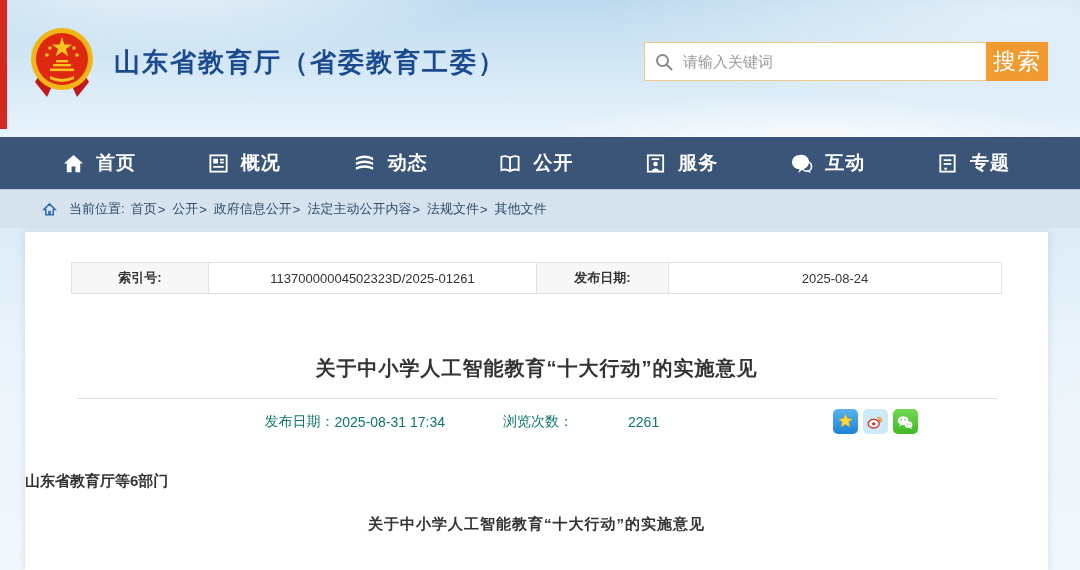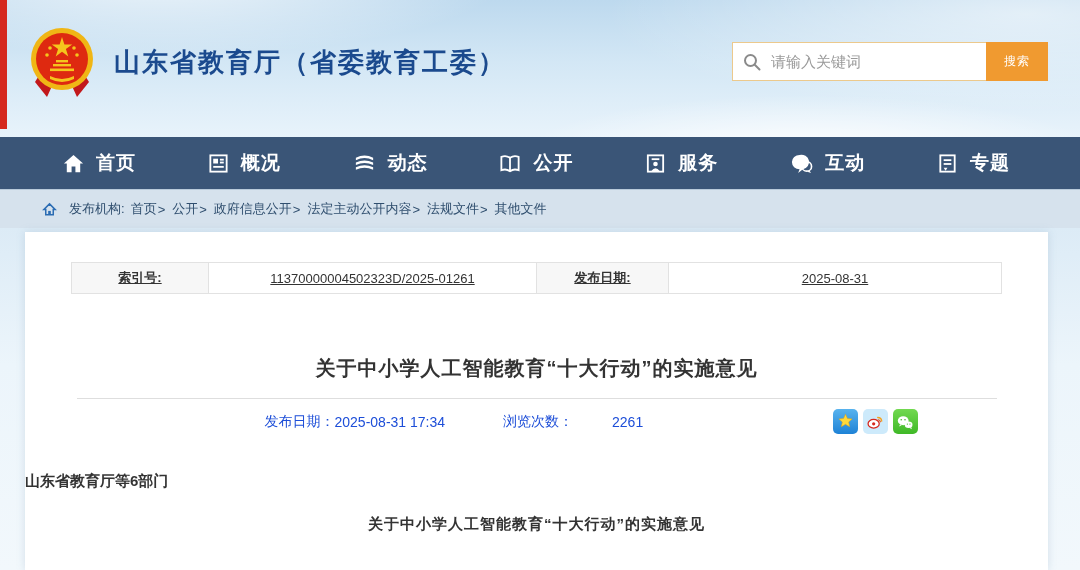--- a/index.html
+++ b/index.html
@@ -14,58 +14,58 @@
       radial-gradient(ellipse 420px 90px at 75% 115%, rgba(255,255,255,.95), rgba(255,255,255,0) 70%),
       radial-gradient(ellipse 500px 120px at 15% -20%, rgba(255,255,255,.8), rgba(255,255,255,0) 70%),
       radial-gradient(ellipse 600px 140px at 95% 10%, rgba(255,255,255,.55), rgba(255,255,255,0) 70%),
       linear-gradient(180deg,#bdd9ee 0%,#d3e7f5 45%,#e8f3fb 100%);
   }
   .red-strip { position:absolute; left:0; top:0; width:7px; height:129px; background:#d5281e; }
   .brand { position:absolute; left:26px; top:24px; display:flex; align-items:center; }
   .emblem { width:72px; height:76px; }
   .site-title { margin-left:16px; font-size:26px; font-weight:bold; color:#1b4a8e; letter-spacing:2px; }
 
-  .search-wrap { position:absolute; right:32px; top:42px; display:flex; width:316px; height:39px; }
+  .search-wrap { position:absolute; right:32px; top:42px; display:flex; width:404px; height:39px; }
   .search-box { flex:1; display:flex; align-items:center; background:#fff; border:1px solid #ecc98c; border-right:none; padding:0 10px; }
   .search-box svg { flex:0 0 auto; }
   .search-box input { border:none; outline:none; width:100%; margin-left:10px; font-size:15px; color:#333; background:transparent; }
   .search-box input::placeholder { color:#999; }
-  .search-btn { width:62px; background:#f09a30; color:#fff; font-size:12px; border:none; cursor:pointer; letter-spacing:1px; }
+  .search-btn { width:62px; background:#f09a30; color:#fff; font-size:23px; border:none; cursor:pointer; letter-spacing:1px; }
 
   
   .nav { height:53px; background:#3a5577; display:flex; align-items:center; justify-content:space-between; padding:0 70px 0 62px; border-bottom:1px solid #b8cada; }
   .nav-item { display:flex; align-items:center; gap:11px; color:#fff; cursor:pointer; }
   .nav-item .label { font-size:19px; font-weight:bold; letter-spacing:1px; }
   .nav-item svg { display:block; }
 
   
   .crumbbar { height:38px; background:#d6e2ed; display:flex; align-items:center; padding-left:42px; font-size:13px; color:#2f4e6e; }
   .crumbbar .home-glyph { margin-right:12px; display:flex; }
   .crumb-prefix { margin-right:6px; }
   .crumb-link { color:#2f4e6e; text-decoration:none; cursor:pointer; }
   .crumb-sep { margin:0 7px 0 1px; }
 
   
   .main { position:relative; height:342px;
     background:linear-gradient(180deg,#dcebf6 0%,#ecf5fb 40%,#f2f8fc 100%); }
   .panel { position:absolute; left:25px; top:4px; width:1023px; height:338px; background:#fff; box-shadow:0 0 8px rgba(120,150,180,.25); }
 
-  table.doc-info { width:930px; margin:30px auto 16px; border-collapse:collapse; table-layout:fixed; font-size:13px; color:#333;text-decoration:underline; }
+  table.doc-info { width:930px; margin:30px auto 16px; border-collapse:collapse; table-layout:fixed; font-size:13px; color:#333; }
   table.doc-info td { border:1px solid #e2e2e2; height:31px; text-align:center; vertical-align:middle; }
   table.doc-info td.lbl { background:#f7f7f7; font-weight:bold; width:137px; }
   table.doc-info td.lbl2 { width:132px; }
   table.doc-info td.val1 { width:328px; }
   table.doc-info td.val2 { width:333px; }
 
   .art-title { margin-top:61px; text-align:center; font-size:20px; font-weight:bold; color:#333; letter-spacing:1px; }
   .divider { width:920px; margin:16px auto 0; border-top:1px solid #dedede; }
-  .meta-row { width:930px; margin:10px auto 0; display:flex; align-items:center; font-size:14px; color:#1d4ed8; }
+  .meta-row { width:930px; margin:10px auto 0; display:flex; align-items:center; font-size:14px; color:#0f766e; }
   .meta-publish-label { margin-left:193px; }
   .meta-views-label { margin-left:58px; }
-  .meta-views-value { margin-left:39px; }
+  .meta-views-value { margin-left:55px; }
   .share { margin-left:auto; margin-right:84px; display:flex; gap:5px; }
   .share .sicon { width:25px; height:25px; border-radius:5px; display:flex; align-items:center; justify-content:center; cursor:pointer; }
   .sicon-qzone { background:linear-gradient(180deg,#58b3ee,#1e82d6); }
   .sicon-weibo { background:#cdeafb; }
   .sicon-wechat { background:linear-gradient(180deg,#72d950,#3fb827); }
 
   .body-line1 { margin-top:38px; text-align:left; font-size:15px; font-weight:bold; color:#333; }
   .body-line2 { margin-top:24px; text-align:center; font-size:15px; font-weight:bold; color:#333; letter-spacing:1px; }
 </style>
 </head>
@@ -166,21 +166,21 @@
     </div>
   </div>
 
   <div class="crumbbar">
     <span class="home-glyph">
       <svg width="15" height="15" viewBox="0 0 16 16" fill="none" stroke="#2b6cb3" stroke-width="1.6">
         <path d="M8 2 L14 8 H12 V13.5 H4 V8 H2 Z"></path>
         <rect x="6.6" y="9.5" width="2.8" height="4" fill="#2b6cb3" stroke="none"></rect>
       </svg>
     </span>
-    <span class="crumb-prefix">发布机构:</span>
+    <span class="crumb-prefix">当前位置:</span>
     <a class="crumb-link">首页</a>
       <span class="crumb-sep">&gt;</span>
     <a class="crumb-link">公开</a>
       <span class="crumb-sep">&gt;</span>
     <a class="crumb-link">政府信息公开</a>
       <span class="crumb-sep">&gt;</span>
     <a class="crumb-link">法定主动公开内容</a>
       <span class="crumb-sep">&gt;</span>
     <a class="crumb-link">法规文件</a>
       <span class="crumb-sep">&gt;</span>
@@ -189,21 +189,21 @@
 
   <div class="main">
     <div class="panel">
 
       <table class="doc-info">
         <tbody>
             <tr>
           <td class="lbl">索引号:</td>
           <td class="val1">11370000004502323D/2025-01261</td>
           <td class="lbl lbl2">发布日期:</td>
-          <td class="val2">2025-08-31</td>
+          <td class="val2">2025-08-24</td>
         </tr>
       </tbody>
         </table>
 
       <div class="art-title">关于中小学人工智能教育“十大行动”的实施意见</div>
       <div class="divider"></div>
 
       <div class="meta-row">
         <span class="meta-publish-label">发布日期：</span>
         <span class="meta-publish-value">2025-08-31 17:34</span>

